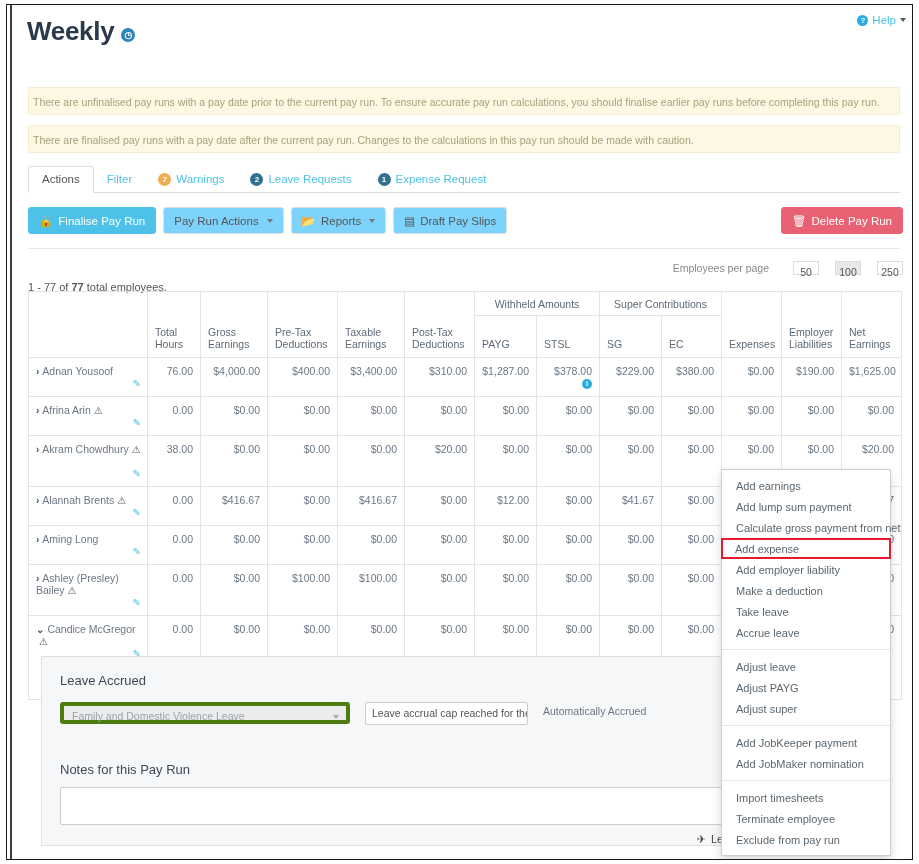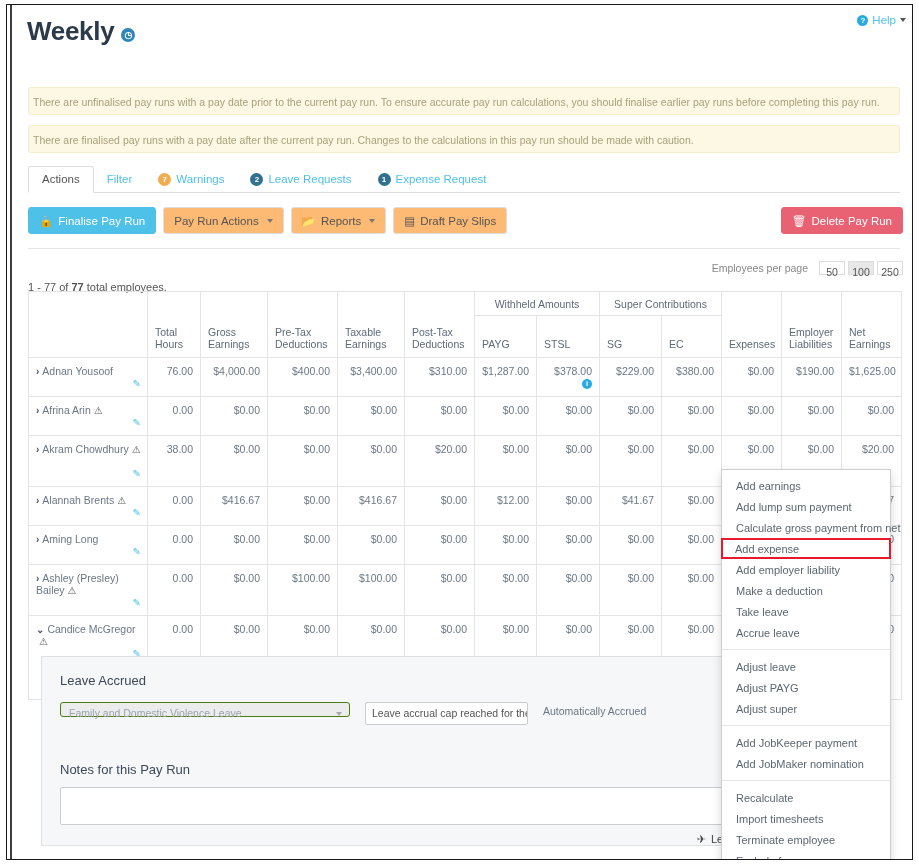--- a/index.html
+++ b/index.html
@@ -104,34 +104,34 @@
   .badge-info { background: #31708f; }
 
   
   .toolbar { position: absolute; left: 12px; top: 202px; display: flex; gap: 7px; }
   .btn {
     height: 27px; border-radius: 3px;
     font-size: 11.5px; display: flex; align-items: center; gap: 5px;
     padding: 0 10px; cursor: pointer; white-space: nowrap;
   }
   .btn-primary { background: #4ec1e8; color: #fff; border: 1px solid #4ec1e8; }
-  .btn-default { background: #fdba74; color: #555; border: 1px solid #ddd; }
+  .btn-default { background: #7dd3fc; color: #555; border: 1px solid #ddd; }
   .btn-danger {
     position: absolute; right: 11px; top: 202px;
     background: #e96273; color: #fff; border: 1px solid #e96273;
     height: 27px; border-radius: 3px; font-size: 11.5px;
     display: flex; align-items: center; gap: 5px; padding: 0 10px; cursor: pointer;
   }
   .caret-w { width:0;height:0;border-left:3.5px solid transparent;border-right:3.5px solid transparent;border-top:4px solid #777; margin-left:3px; }
   .sep-line { position: absolute; left: 12px; top: 243px; width: 872px; border-top: 1px solid #e6e6e6; }
 
   
   .count-text { position: absolute; left: 12px; top: 276px; font-size: 11px; color: #555; }
   .count-text b { font-weight: bold; }
-  .pager { position: absolute; right: 11px; top: 256px; display: flex; align-items: center; gap: 4px; }
+  .pager { position: absolute; right: 11px; top: 256px; display: flex; align-items: center; gap: 17px; }
   .pager-label { font-size: 10.5px; color: #888; margin-right: 8px; }
   .pg {
     width: 26px; height: 14px; border: 1px solid #ddd;
     font-size: 10.5px; color: #555; text-align: center; line-height: 20px;
     background: #fff; cursor: pointer; margin-left: -1px;
   }
   .pg.active { background: #e8e8e8; }
 
   
   .tbl-wrap { position: absolute; left: 12px; top: 286px; width: 873px; }
@@ -160,22 +160,22 @@
 
   
   .bottom-panel {
     position: absolute; left: 25px; top: 651px;
     width: 848px; height: 190px;
     background: #f6f7f8; border: 1px solid #e0e0e0;
   }
   .panel-h { position: absolute; left: 18px; top: 16px; font-size: 13px; color: #3c4858; }
   .leave-select {
     position: absolute; left: 18px; top: 45px;
-    width: 290px; height: 15px;
-    background: #ececec; border: 1px solid #4d7c0f; border-radius: 3px;
+    width: 290px; height: 22px;
+    background: #ececec; border: 4px solid #4d7c0f; border-radius: 3px;
     font-size: 10.5px; color: #9aa4ad; padding: 0 18px 0 8px; line-height: 21px;
   }
   .sel-caret { position: absolute; right: 7px; top: 9px; width:0;height:0;border-left:3.5px solid transparent;border-right:3.5px solid transparent;border-top:4px solid #aaa; }
   .leave-input {
     position: absolute; left: 323px; top: 45px;
     width: 163px; height: 23px;
     background: #fff; border: 1px solid #ccc; border-radius: 2px;
     font-size: 10.5px; color: #555; padding: 0 6px; line-height: 21px;
     overflow: hidden; white-space: nowrap;
   }
@@ -483,20 +483,19 @@
         <div class="dd-item">Take leave</div>
         <div class="dd-item">Accrue leave</div>
         <div class="dd-div"></div>
         <div class="dd-item">Adjust leave</div>
         <div class="dd-item">Adjust PAYG</div>
         <div class="dd-item">Adjust super</div>
         <div class="dd-div"></div>
         <div class="dd-item">Add JobKeeper payment</div>
         <div class="dd-item">Add JobMaker nomination</div>
         <div class="dd-div"></div>
-        <div class="dd-item">Recalculate</div>
         <div class="dd-item">Import timesheets</div>
         <div class="dd-item">Terminate employee</div>
         <div class="dd-item">Exclude from pay run</div>
       </div>
 
   </div>
 </div>
 
 </body></html>

